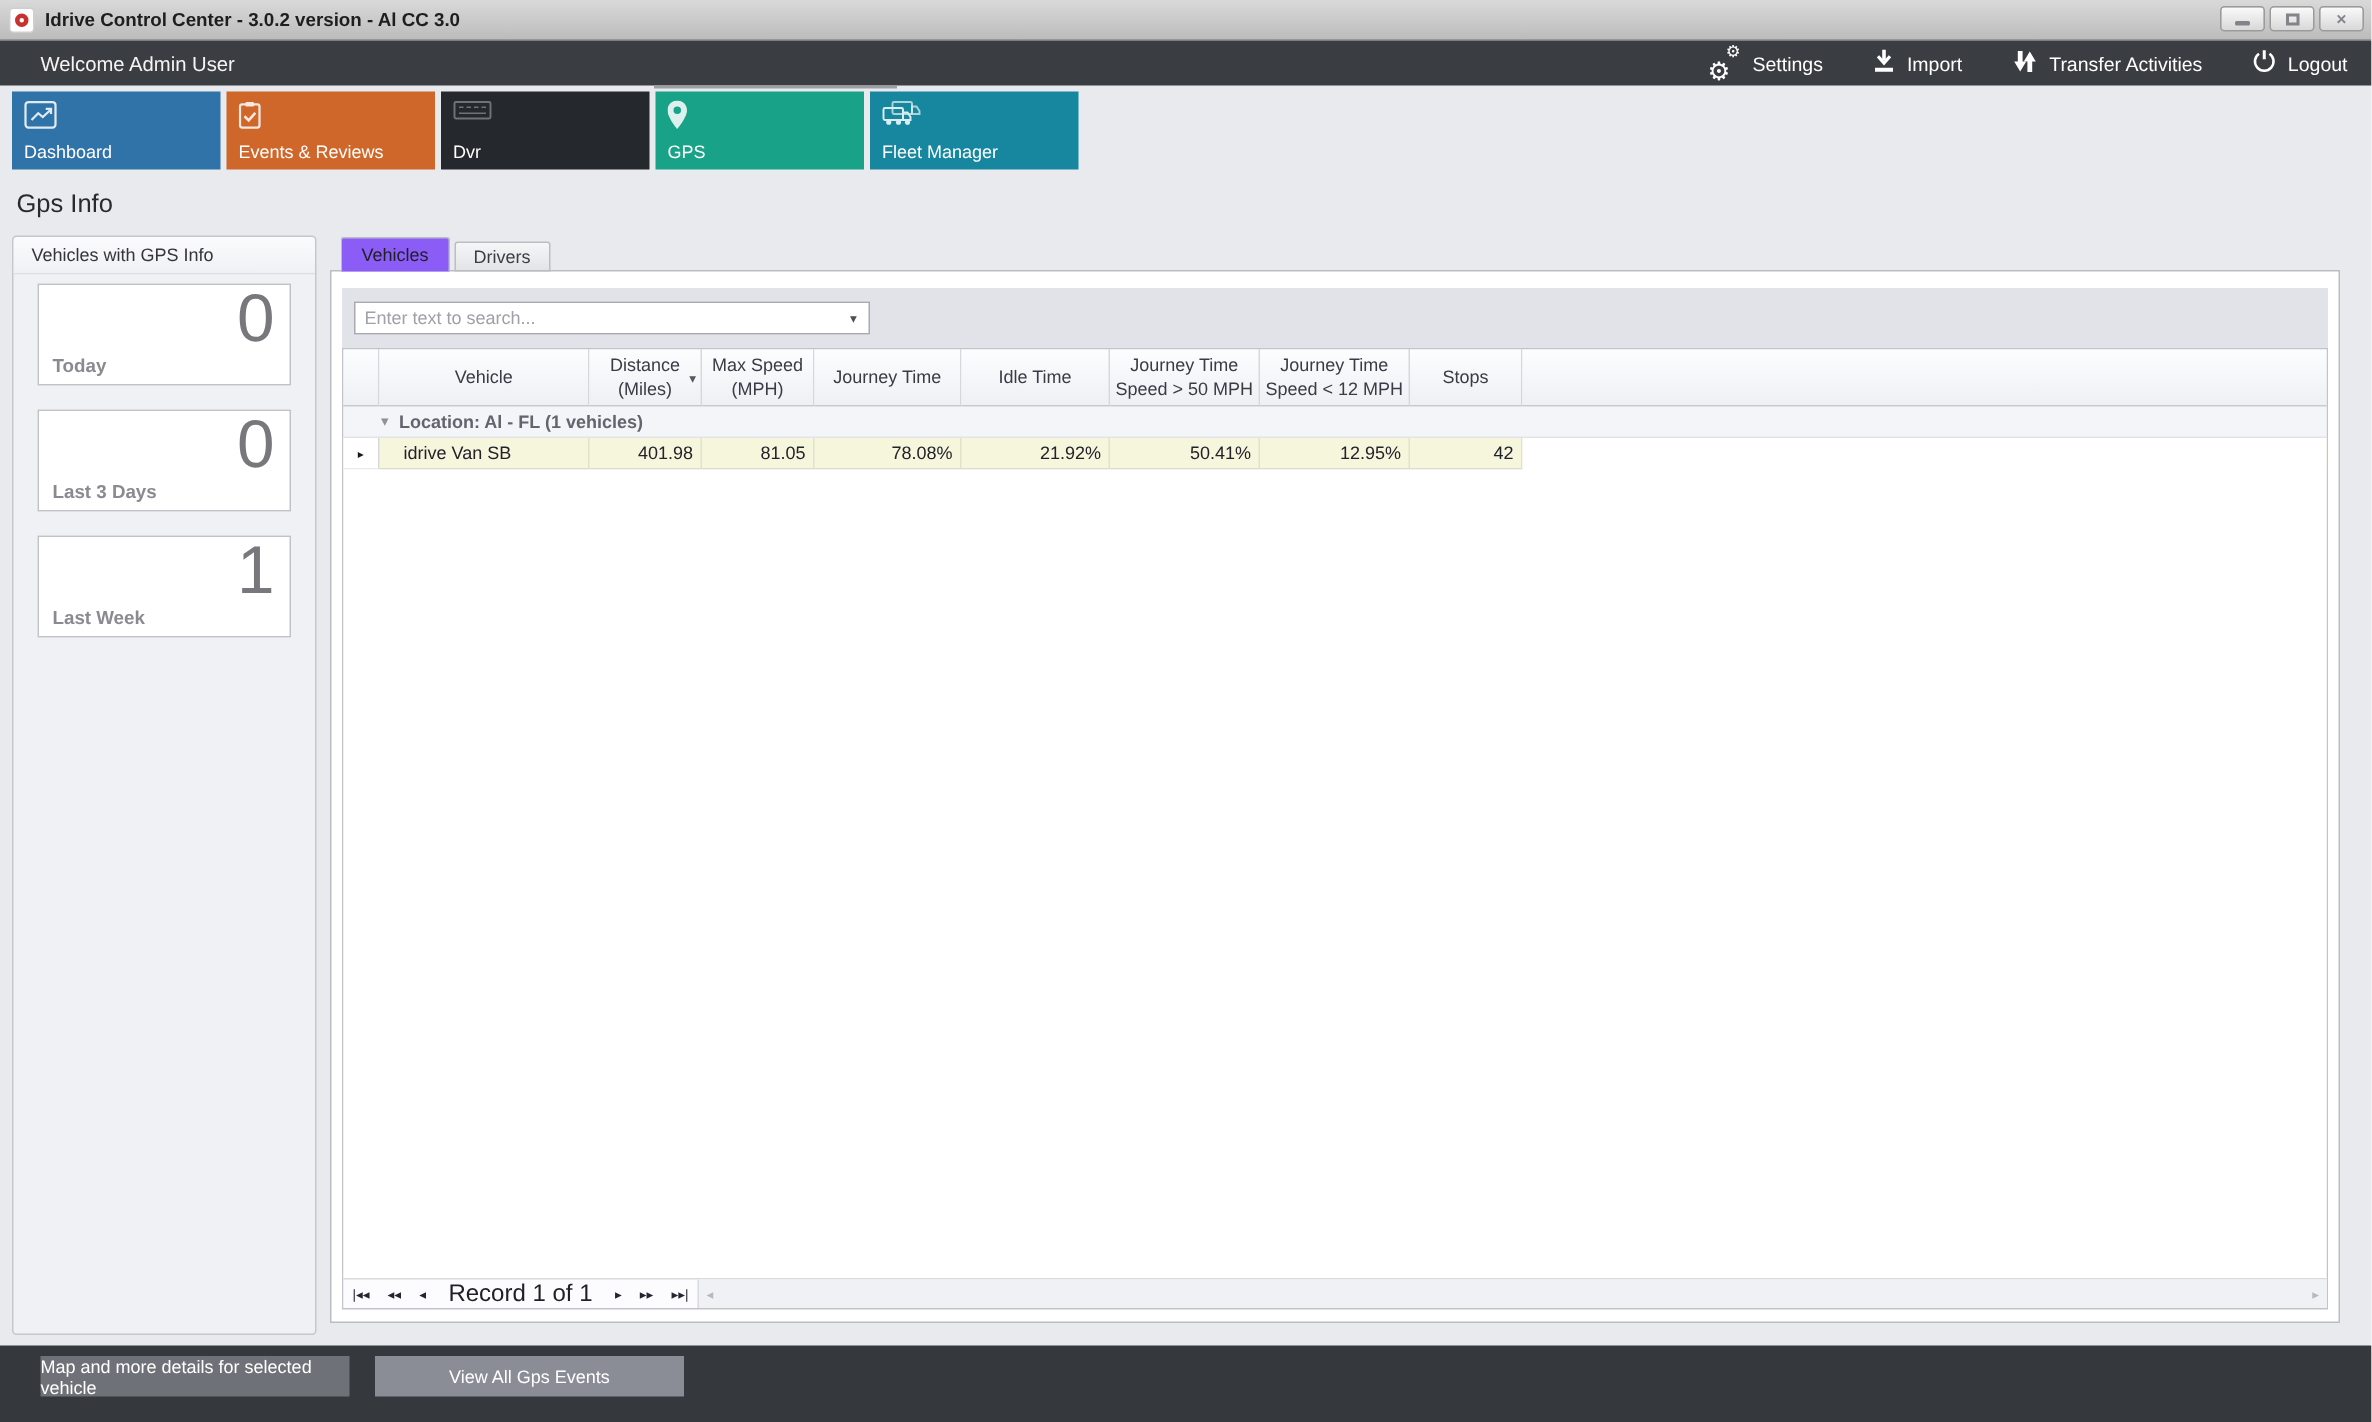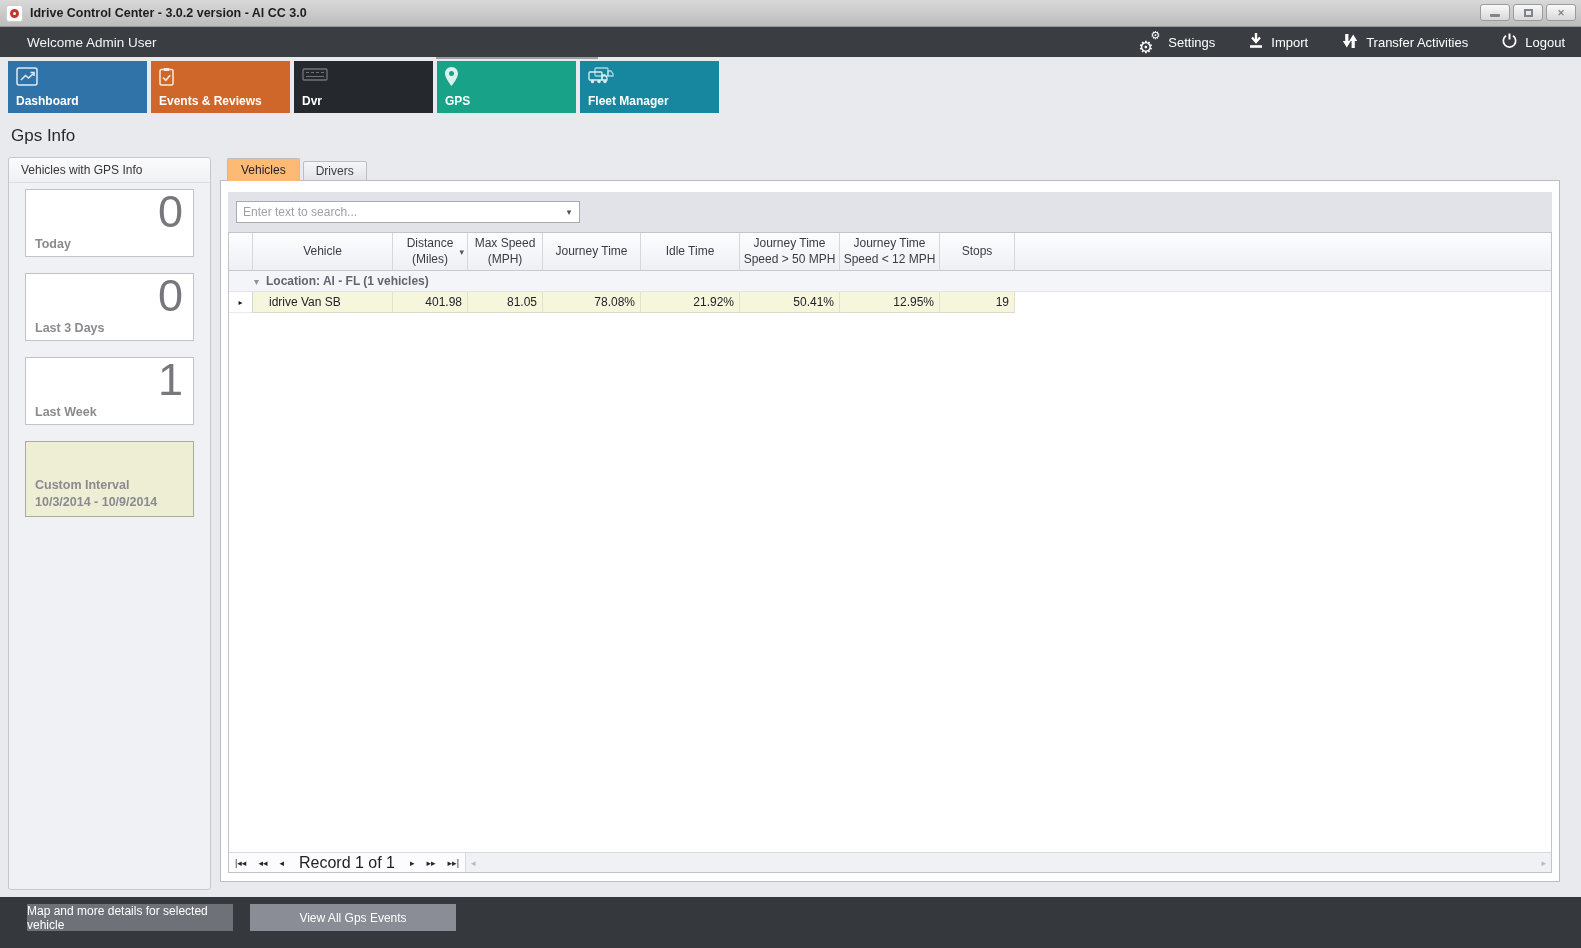--- a/index.html
+++ b/index.html
@@ -27,21 +27,21 @@
   .welcome { font-size:13.5px; color:#f4f4f4; padding-left:27px; }
   .topbar-actions { margin-left:auto; display:flex; align-items:center; gap:34px; padding-right:16px; }
   .tb-action { display:flex; align-items:center; gap:8px; font-size:13px; color:#fff; cursor:default; }
   .gears { position:relative; width:22px; height:20px; }
   .gear-big { position:absolute; left:0; bottom:-4px; font-size:17px; line-height:1; }
   .gear-small { position:absolute; right:0; top:-2px; font-size:11px; line-height:1; }
 
   
   .tiles { position:absolute; left:8px; top:61px; display:flex; gap:4px; }
   .tile { width:139px; height:52px; position:relative; color:#fff; cursor:default; }
-  .tile-label { position:absolute; left:8px; bottom:5px; font-weight:bold; font-size:12px; }
+  .tile-label { position:absolute; left:8px; bottom:5px; font-weight:normal; font-size:12px; }
   .tile-icon { position:absolute; left:8px; top:6px; opacity:.85; }
   .tile-sel-line { position:absolute; left:428px; top:-4px; width:162px; height:2px; background:#9e9fa2; }
 
   .page-title { position:absolute; left:11px; top:126px; font-size:17px; color:#2a2a2e; }
 
   
   .sidebar { position:absolute; left:8px; top:157px; width:203px; height:733px;
     background:#f0f1f4; border:1px solid #c6c7cc; border-radius:3px; }
   .sidebar-header { height:25px; display:flex; align-items:center; padding-left:12px;
     font-size:12px; color:#35353a; background:linear-gradient(#fbfbfd,#f0f1f4);
@@ -49,21 +49,21 @@
   .cards { padding:2px 16px 0 16px; }
   .card { position:relative; height:68px; background:#fff; border:1px solid #c2c3c8; margin-top:16px; cursor:default; }
   .card:first-child { margin-top:4px; }
   .card .num { position:absolute; right:10px; top:-4px; font-size:45px; color:#77777c; line-height:1.15; }
   .card .lbl { position:absolute; left:9px; bottom:5px; font-weight:bold; font-size:12.5px; color:#8a8a90; }
   .card.custom { height:76px; border-color:#aaaa9d; }
   .card.custom .lbl { line-height:1.35; }
 
   
   .tabs { position:absolute; left:227px; top:158px; display:flex; align-items:flex-end; z-index:3; }
-  .tab-active { background:#fdba74; border:1px solid #bcbdc2; border-bottom:none; height:23px;
+  .tab-active { background:#8b5cf6; border:1px solid #bcbdc2; border-bottom:none; height:23px;
     display:flex; align-items:center; padding:0 13px; font-size:12px; color:#1f1f24;
     border-radius:2px 2px 0 0; }
   .tab-inactive { background:linear-gradient(#f6f6f8,#e3e4e8); border:1px solid #bcbdc2; height:20px;
     display:flex; align-items:center; padding:0 12px; font-size:12px; color:#3c3c42; margin-left:3px;
     border-radius:2px 2px 0 0; }
   .panel { position:absolute; left:220px; top:180px; width:1340px; height:702px; background:#fff;
     border:1px solid #bcbdc2; z-index:2; }
 
   .search-strip { position:absolute; left:7px; right:7px; top:11px; height:40px; background:#e2e3e8; }
   .search-box { position:absolute; left:8px; top:9px; width:344px; height:22px; background:#fff;
@@ -245,26 +245,20 @@
       <span class="lbl">Today</span>
     </div>
     <div class="card">
       <span class="num">0</span>
       <span class="lbl">Last 3 Days</span>
     </div>
     <div class="card">
       <span class="num">1</span>
       <span class="lbl">Last Week</span>
     </div>
-    <div class="card custom" style="background: rgb(238, 238, 212);">
-      <span class="lbl">
-        <span>Custom Interval</span><br>
-        <span>10/3/2014 - 10/9/2014</span>
-      </span>
-    </div>
   </div>
 </div>
 
 <div class="tabs">
   <div class="tab-active">Vehicles</div>
   <div class="tab-inactive">Drivers</div>
 </div>
 
 <div class="panel">
 
@@ -320,21 +314,21 @@
       <div class="gc ind w-ind">
           <span>▸</span>
         </div>
       <div class="gc txt w-veh">idrive Van SB</div>
       <div class="gc num w-dist">401.98</div>
       <div class="gc num w-max">81.05</div>
       <div class="gc num w-jt">78.08%</div>
       <div class="gc num w-idle">21.92%</div>
       <div class="gc num w-jt50">50.41%</div>
       <div class="gc num w-jt12">12.95%</div>
-      <div class="gc num w-stops">19</div>
+      <div class="gc num w-stops">42</div>
       <div class="gc fill w-fill"></div>
     </div>
 
     <div class="gbody"></div>
 
     <div class="pager">
       <span class="pg-btn">|◂◂</span>
       <span class="pg-btn">◂◂</span>
       <span class="pg-btn">◂</span>
       <span class="pg-text">Record 1 of 1</span>

